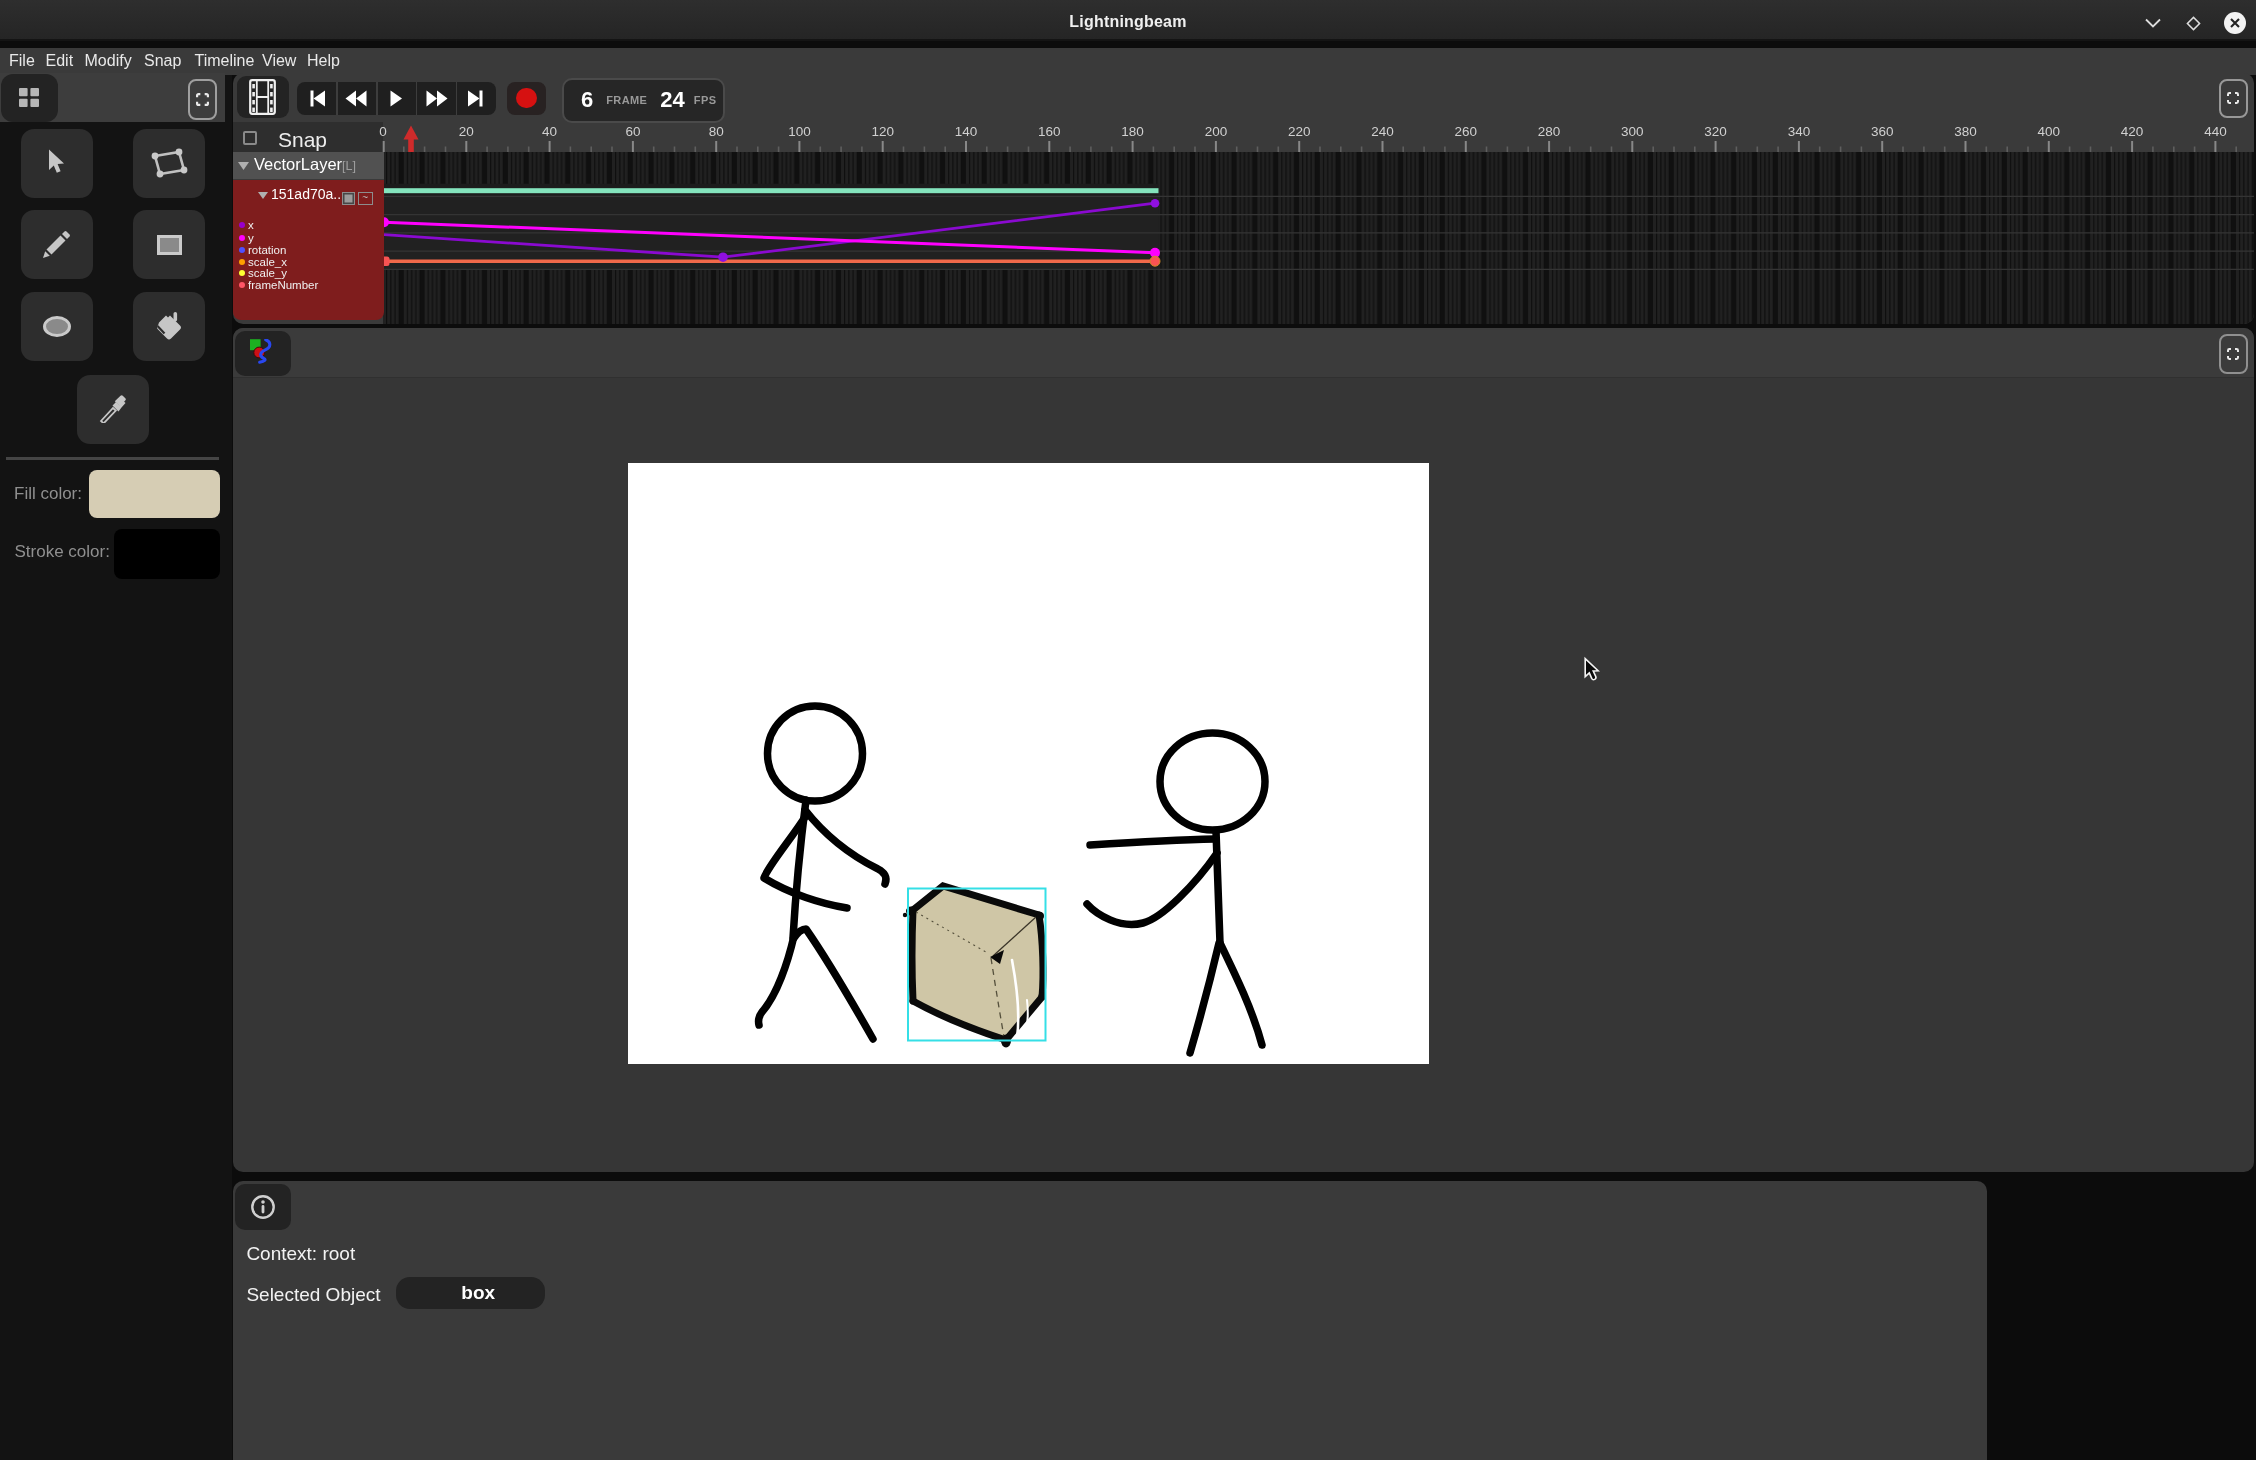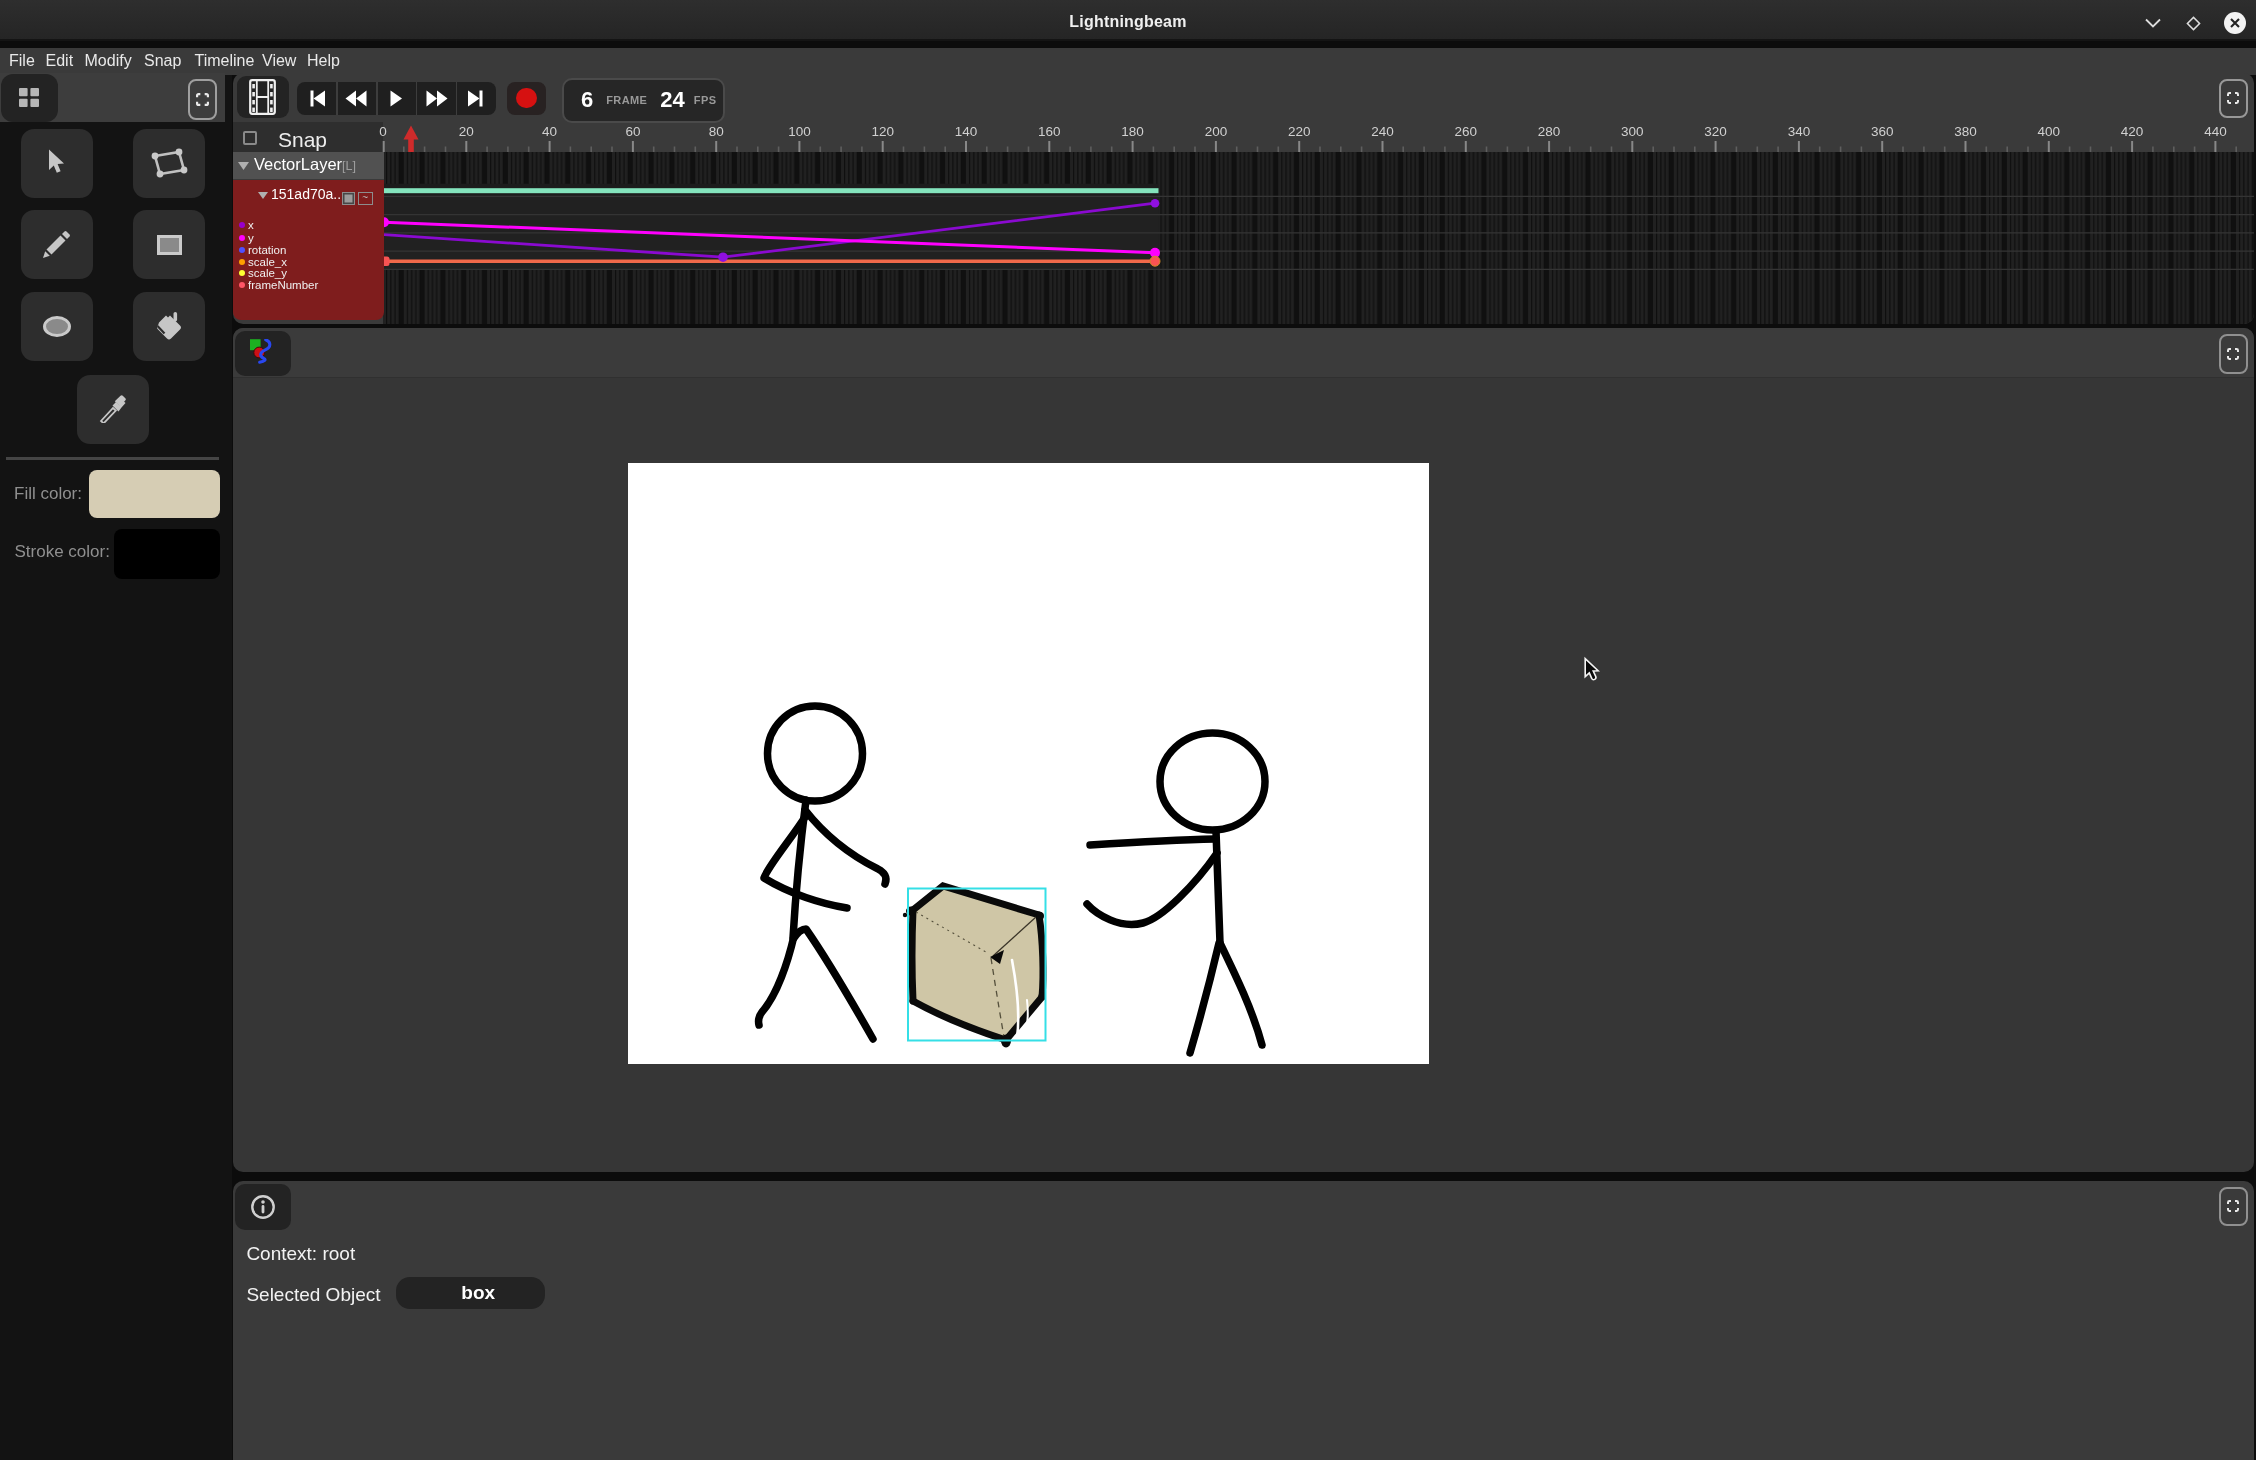--- a/index.html
+++ b/index.html
@@ -16,21 +16,21 @@
 #sidebody { left:0; top:75px; width:232px; height:1385px; background:#131313; }
 #sidehead { left:0; top:73px; width:225px; height:49px; background:#3d3d3d; }
 .dbtn { background:#232323; border-radius:11px; }
 .xbtn { border:2px solid #9f9f9f; border-radius:8px; display:flex; align-items:center; justify-content:center; }
 .tool { background:#2d2d2d; border-radius:13px; width:72px; height:69px; display:flex; align-items:center; justify-content:center; }
 #divider { left:6px; top:457px; width:213px; height:2.5px; background:#454545; }
 .clabel { color:#8f8f8f; font-size:17px; }
 
 #tlpanel { left:233px; top:73px; width:2021px; height:251px; background:#3a3a3a; border-radius:10px; overflow:hidden; }
 #cvpanel { left:233px; top:328px; width:2021px; height:844px; background:#363636; border-radius:10px; overflow:hidden; }
-#btpanel { left:233px; top:1181px; width:2021px; height:279px; background:#3a3a3a; border-radius:10px 10px 0 0; overflow:hidden; }
+#btpanel { left:233px; top:1181px; width:1754px; height:279px; background:#3a3a3a; border-radius:10px 10px 0 0; overflow:hidden; }
 
 .sep { position:absolute; top:0; width:1.5px; height:100%; background:#3d3d3d; }
 #framebox { left:329px; top:4.5px; width:163px; height:45px; background:#262626; border:2px solid #4a4a4a; border-radius:10px; display:flex; align-items:center; }
 #snaprow { left:0; top:49px; width:150px; height:30px; background:#2e2e2e; }
 #layers { left:0; top:79px; width:150.5px; height:167.5px; background:#7f1d1d; border-radius:0 0 8px 8px; }
 #vlhead { left:0; top:0; width:150.5px; height:28px; background:#515151; border-bottom:1px solid #3a3a3a; }
 .prow { position:absolute; left:6px; display:flex; align-items:center; color:#f0f0f0; font-size:11.5px; }
 .pdot { width:6px; height:6px; border-radius:3px; margin-right:3px; }
 
 #stage { left:395px; top:134.5px; width:800.5px; height:601.5px; background:#ffffff; }

